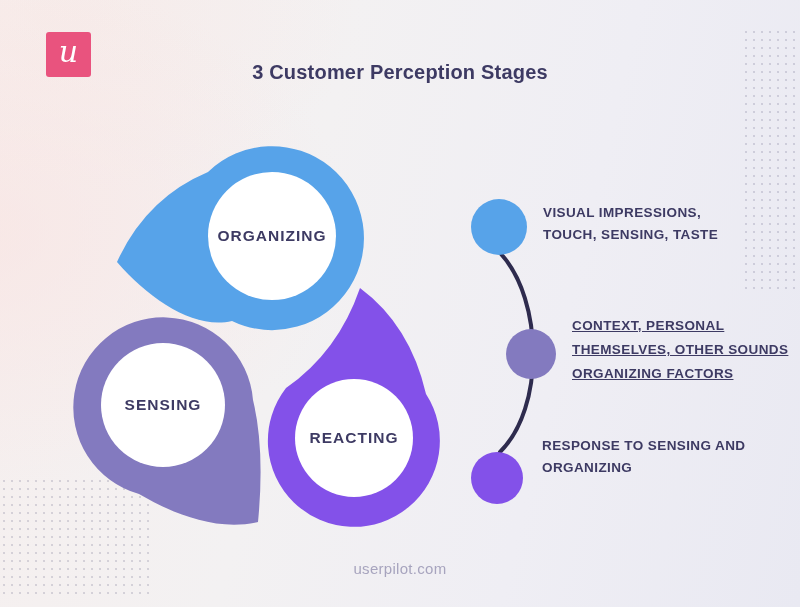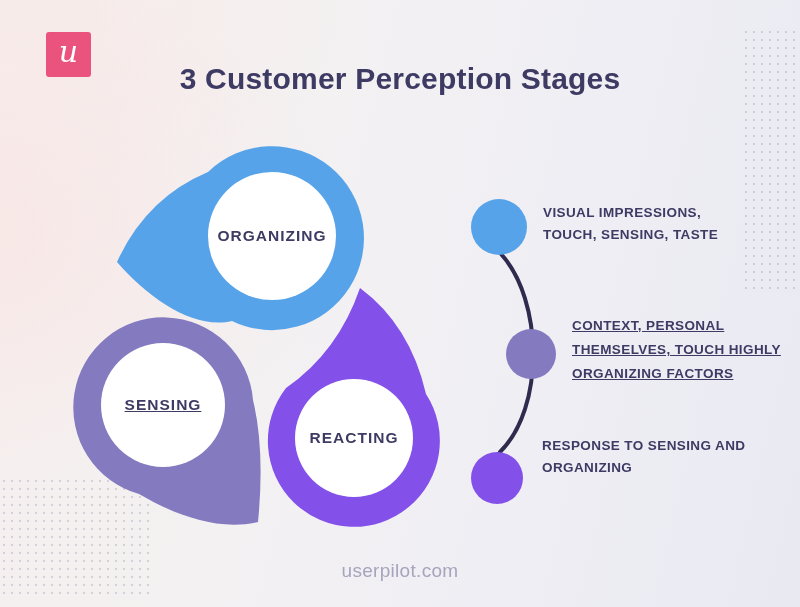--- a/index.html
+++ b/index.html
@@ -23,42 +23,42 @@
     position:absolute; left:46px; top:32px; width:45px; height:45px;
     border-radius:3px; display:flex; align-items:center; justify-content:center;
   }
   .logo-u {
     font-family:"DejaVu Serif", serif; font-style:italic;
     font-size:30px; line-height:30px; color:#ffffff; transform:translateY(-3px);
   }
 
   .title {
     position:absolute; top:45px; left:0; width:100%;
-    text-align:center; font-size:30px; line-height:28px; font-weight:bold;
+    text-align:center; font-size:20px; line-height:28px; font-weight:bold;
     color:#3d3a63; letter-spacing:0.2px;
   }
 
   .diagram-svg { position:absolute; left:0; top:0; }
 
   .pin-label {
     position:absolute; transform:translate(-50%,-50%);
     font-weight:bold; color:#3d3a63; letter-spacing:1px; font-size:15.5px;
     white-space:nowrap;
   }
 
   .legend-text {
     position:absolute; font-size:13.5px; font-weight:bold;
     color:#3d3a63; letter-spacing:0.4px; line-height:22px;
   }
   .legend-text .line { display:block; white-space:nowrap; }
   .legend-2 { line-height:24px; }
 
   .footer {
     position:absolute; top:560px; left:0; width:100%;
-    text-align:center; font-size:19px; color:#a7a4be; letter-spacing:0.3px;
+    text-align:center; font-size:15px; color:#a7a4be; letter-spacing:0.3px;
   }
 </style>
 </head>
 <body>
 
 <div class="canvas">
 
   <div class="dots dots-tr"></div>
   <div class="dots dots-bl"></div>
 
@@ -80,31 +80,31 @@
     <circle cx="354" cy="438" r="59" fill="#ffffff"></circle>
 
     <path d="M 501 254 C 543 300 545 408 500 452" fill="none" stroke-width="4" stroke-linecap="round" stroke="#2e2b4e"></path>
 
     <circle cx="499" cy="227" r="28" fill="#57a3e9"></circle>
     <circle cx="531" cy="354" r="25" fill="#837abf"></circle>
     <circle cx="497" cy="478" r="26" fill="#8351e9"></circle>
   </svg>
 
   <div class="pin-label" style="left:272px; top:236px;">ORGANIZING</div>
-  <div class="pin-label" style="left:163px; top:405px;text-decoration:underline;">SENSING</div>
+  <div class="pin-label" style="left:163px; top:405px;">SENSING</div>
   <div class="pin-label" style="left:354px; top:438px;">REACTING</div>
 
   <div class="legend-text legend-1" style="left:543px; top:202px;">
     <span class="line">VISUAL IMPRESSIONS,</span>
     <span class="line">TOUCH, SENSING, TASTE</span>
   </div>
 
   <div class="legend-text legend-2" style="left:572px; top:314px;text-decoration:underline;">
     <span class="line">CONTEXT, PERSONAL</span>
-    <span class="line">THEMSELVES, TOUCH HIGHLY</span>
+    <span class="line">THEMSELVES, OTHER SOUNDS</span>
     <span class="line">ORGANIZING FACTORS</span>
   </div>
 
   <div class="legend-text legend-3" style="left:542px; top:435px;">
     <span class="line">RESPONSE TO SENSING AND</span>
     <span class="line">ORGANIZING</span>
   </div>
 
   <div class="footer">userpilot.com</div>
 

